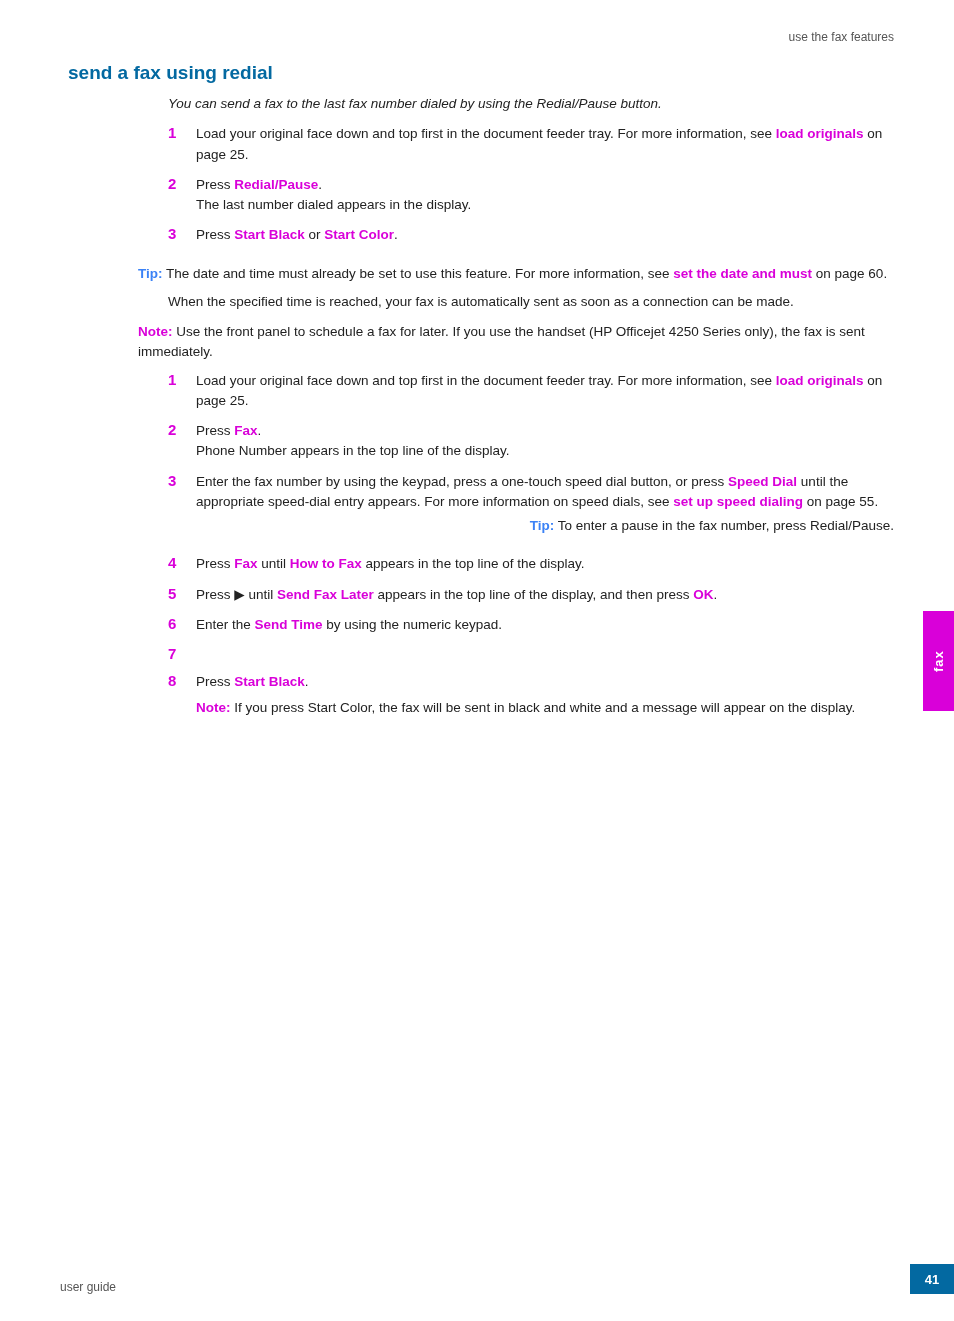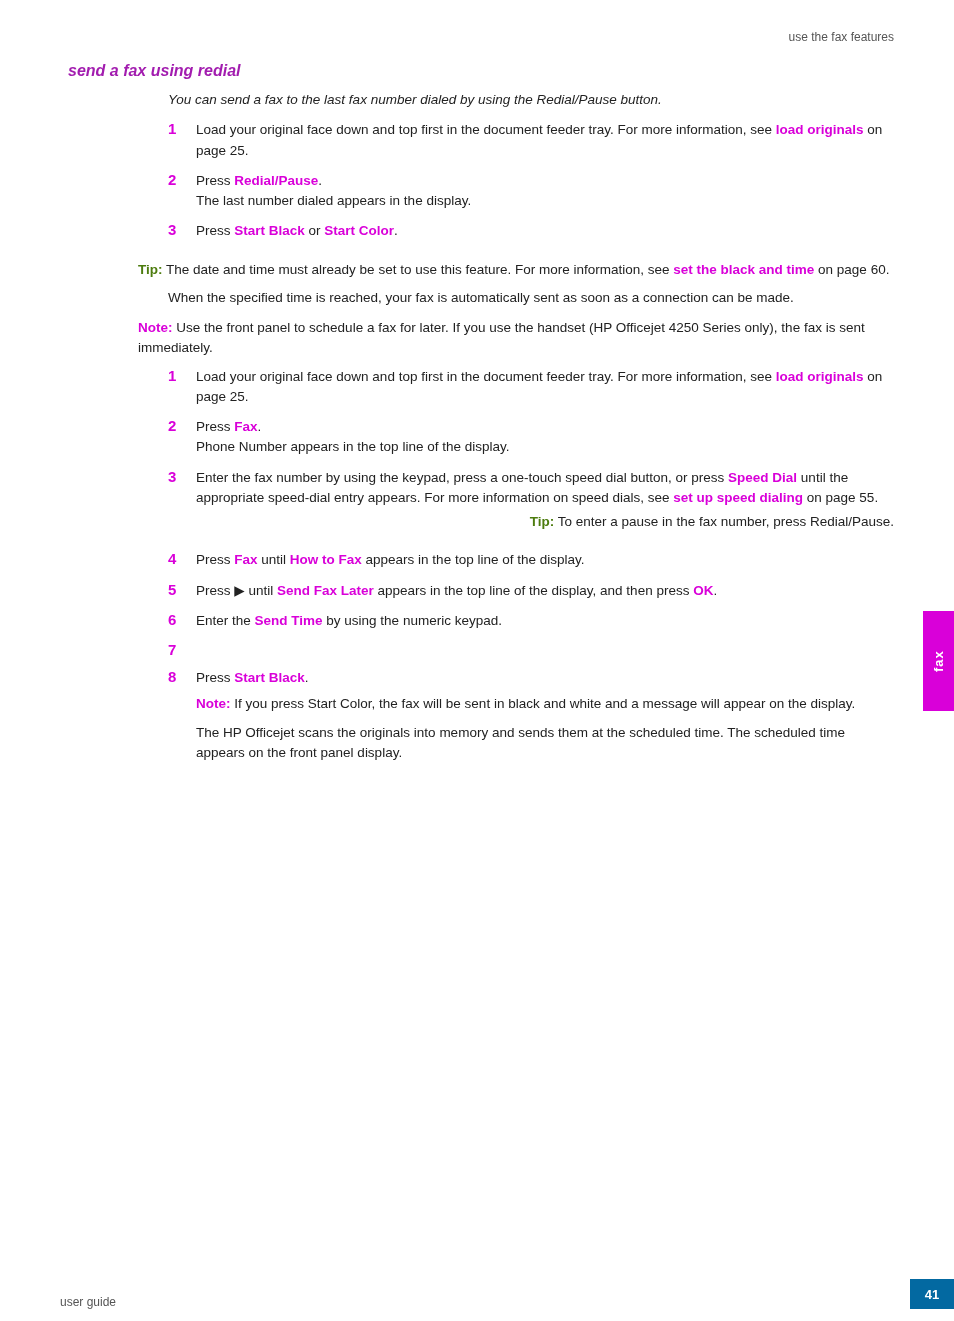--- a/index.html
+++ b/index.html
@@ -24,25 +24,24 @@
       padding-right: 60px;
       margin-bottom: 18px;
       font-size: 12px;
       color: #555;
     }
     .content {
       padding-left: 60px;
       padding-right: 60px;
     }
     .section-title {
-      color: #a21caf;
-      font-size: 16px;
-      font-weight: bold;
-      margin-bottom: 10px;
-      font-style: italic;
+      color: #0369a1;
+      font-size: 19px;
+      font-weight: bold;
+      margin-bottom: 10px;
     }
     .indent {
       padding-left: 100px;
       margin-bottom: 10px;
       font-style: italic;
     }
     .indent p {
       margin-bottom: 8px;
       line-height: 1.5;
     }
@@ -69,38 +68,38 @@
       line-height: 1.5;
       flex: 1;
     }
     .tip-box, .note-box {
       background: #fff;
       margin: 8px 0 8px 60px;
       line-height: 1.5;
       padding-left: 10px;
     }
     .tip-label {
-      color: #4d7c0f;
+      color: #3b82f6;
       font-weight: bold;
     }
     .note-label {
       color: #d900d9;
       font-weight: bold;
     }
     .main-paragraph {
       padding-left: 100px;
       margin-bottom: 10px;
       line-height: 1.5;
     }
     .section-separator {
       margin-bottom: 18px;
     }
     .footer {
       position: absolute;
-      bottom: 12px;
+      bottom: 27px;
       left: 0;
       right: 0;
       display: flex;
       justify-content: space-between;
       align-items: flex-end;
       padding: 0 0 0 60px;
     }
     .footer-left {
       font-size: 12px;
       color: #555;
@@ -175,21 +174,21 @@
             Press <span class="magenta">Start Black</span> or <span class="magenta">Start Color</span>.
           </span>
         </li>
       </ul>
     </div>
 
     <div class="section-separator">
 
       <div class="tip-box">
         <span class="tip-label">Tip:</span>
-        <span>  The date and time must already be set to use this feature. For more information, see </span><span class="magenta">set the black and time</span><span> on page 60.</span>
+        <span>  The date and time must already be set to use this feature. For more information, see </span><span class="magenta">set the date and must</span><span> on page 60.</span>
       </div>
 
       <div class="main-paragraph">
         <span>When the specified time is reached, your fax is automatically sent as soon as a connection can be made.</span>
       </div>
 
       <div class="note-box">
         <span class="note-label">Note:</span>
         <span>  Use the front panel to schedule a fax for later. If you use the handset (HP Officejet 4250 Series only), the fax is sent immediately.</span>
       </div>
@@ -249,23 +248,20 @@
         </li>
 
         <li>
           <span class="num">8</span>
           <span class="list-content">
             Press <span class="magenta">Start Black</span>.<br>
             <div class="note-box" style="margin-left:0; padding-left:0; margin-top:6px;">
               <span class="note-label">Note:</span>
               <span>  If you press Start Color, the fax will be sent in black and white and a message will appear on the display.</span>
             </div>
-            <div style="margin-top:8px;">
-              The HP Officejet scans the originals into memory and sends them at the scheduled time. The scheduled time appears on the front panel display.
-            </div>
           </span>
         </li>
       </ul>
     </div>
 
   </div>
 
   <div class="side-tab">
     <span>fax</span>
   </div>

